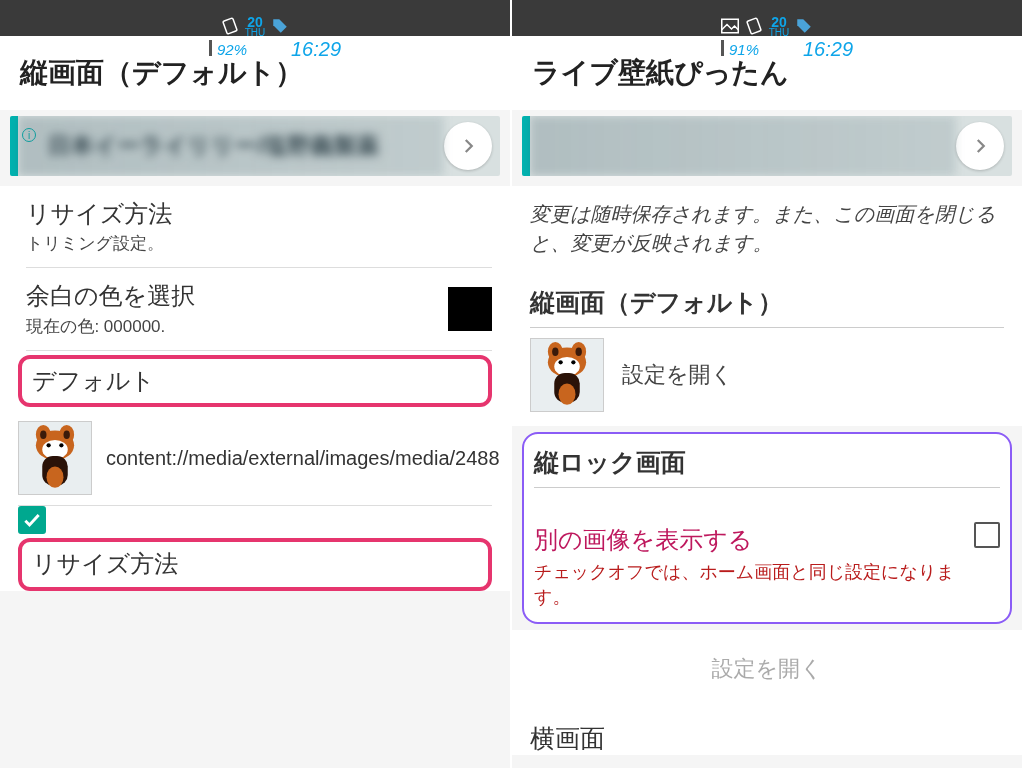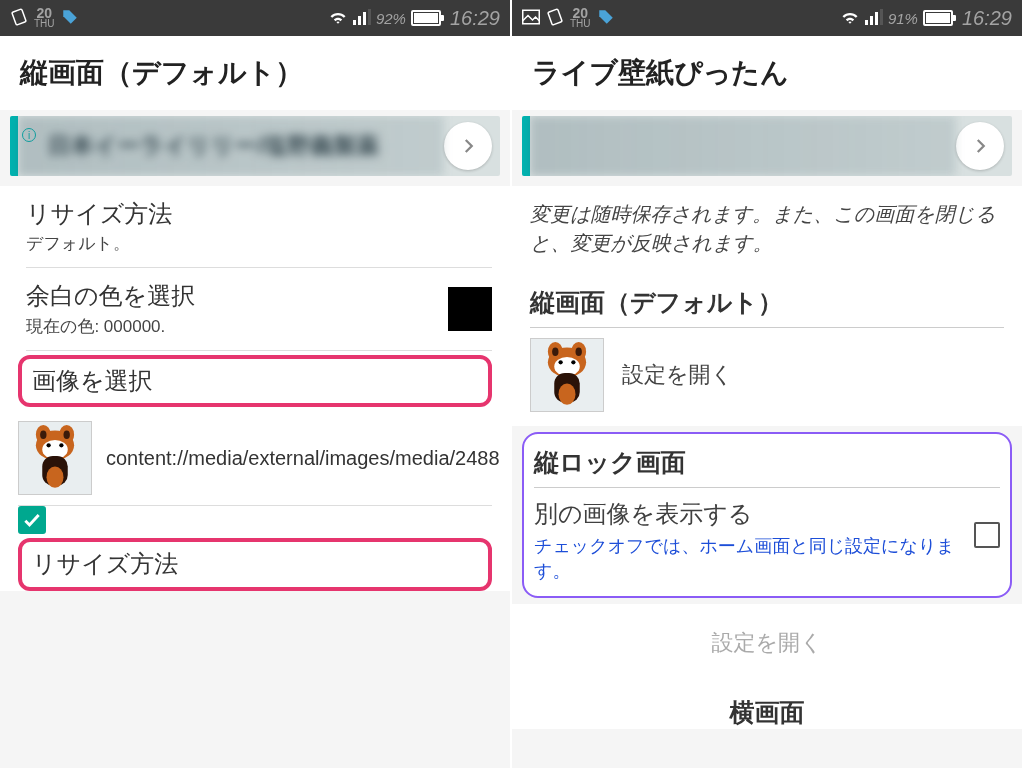--- a/index.html
+++ b/index.html
@@ -15,26 +15,27 @@
     width: 512px;
     height: 768px;
     background: #f5f5f5;
     position: relative;
     overflow: hidden;
     border-right: 2px solid #fff;
   }
   .status-bar {
     height: 36px;
     background: #3a3a3a;
-    color: #a3a3a3;
+    color: #0ea5e9;
     display: flex;
     align-items: center;
     justify-content: space-between;
     padding: 16px 10px;
     font-size: 15px;
+    flex-direction: column;
   }
   .status-left { display: flex; align-items: center; gap: 6px; }
   .status-right { display: flex; align-items: center; gap: 5px; font-style: italic; }
   .status-icon { display: inline-block; }
   .date-box { font-size: 10px; line-height: 10px; text-align: center; }
   .date-box .num { font-size: 14px; line-height: 12px; display: block; font-weight: bold; }
   .battery-shell {
     width: 30px; height: 16px; border: 2px solid #fff; border-radius: 2px;
     position: relative; display: inline-block;
   }
@@ -139,35 +140,35 @@
   }
   .open-settings .label { font-size: 22px; color: #444; }
 
   .right-highlight {
     border: 2px solid #8b5cf6; border-radius: 16px;
     margin: 6px 10px; padding: 8px 10px 12px; background: #fff;
   }
   .right-highlight .section-header { border-bottom: 1px solid #ccc; padding: 4px 0 8px; }
   .lock-row { display: flex; align-items: flex-start; gap: 12px; padding-top: 10px; }
   .lock-text { flex: 1; }
-  .lock-title { font-size: 24px; color: #404040; margin-bottom: 4px; }
-  .lock-sub { font-size: 18px; color: #1d4ed8; line-height: 1.4; }
+  .lock-title { font-size: 24px; color: #be185d; margin-bottom: 4px; margin-top: 26px; }
+  .lock-sub { font-size: 18px; color: #b91c1c; line-height: 1.4; }
   .empty-checkbox {
     width: 26px; height: 26px; border: 2px solid #555; flex-shrink: 0; margin-top: 24px;
     border-radius: 2px;
   }
 
   .disabled-open {
     text-align: center; color: #aaa; font-size: 22px;
     padding: 24px 0; background: #fff;
   }
 
   .bottom-section {
-    font-size: 25px; font-weight: bold; color: #333;
-    padding: 14px 18px 0; background: #fff; text-align: center;
+    font-size: 25px; font-weight: normal; color: #333;
+    padding: 14px 18px 0; background: #fff;
   }
 </style>
 </head>
 <body>
 
 <div class="phone">
   <div class="status-bar">
     <div class="status-left">
       <span class="status-icon">
         <svg width="18" height="18" viewBox="0 0 24 24">
@@ -217,33 +218,33 @@
     <div class="ad-arrow">
       <svg viewBox="0 0 24 24">
           <polyline points="9,4 17,12 9,20"></polyline>
         </svg>
     </div>
   </div>
 
   <div class="section">
     <div class="item">
       <div class="item-title">リサイズ方法</div>
-      <div class="item-sub">デフォルト。</div>
+      <div class="item-sub">トリミング設定。</div>
     </div>
 
     <div class="item item-row">
       <div>
         <div class="item-title">余白の色を選択</div>
         <div class="item-sub">現在の色: 000000.</div>
       </div>
       <div class="color-swatch"></div>
     </div>
 
     <div class="highlight">
-      <div class="item-title">画像を選択</div>
+      <div class="item-title">デフォルト</div>
     </div>
 
     <div class="thumb-row">
       <div class="thumb">
         <svg viewBox="0 0 64 64">
           <ellipse cx="32" cy="20" rx="18" ry="14" fill="#c8651e"></ellipse>
           <ellipse cx="21" cy="10" rx="7" ry="9" fill="#c8651e"></ellipse>
           <ellipse cx="43" cy="10" rx="7" ry="9" fill="#c8651e"></ellipse>
           <ellipse cx="21" cy="10" rx="3" ry="4" fill="#3a1a0a"></ellipse>
           <ellipse cx="43" cy="10" rx="3" ry="4" fill="#3a1a0a"></ellipse>

